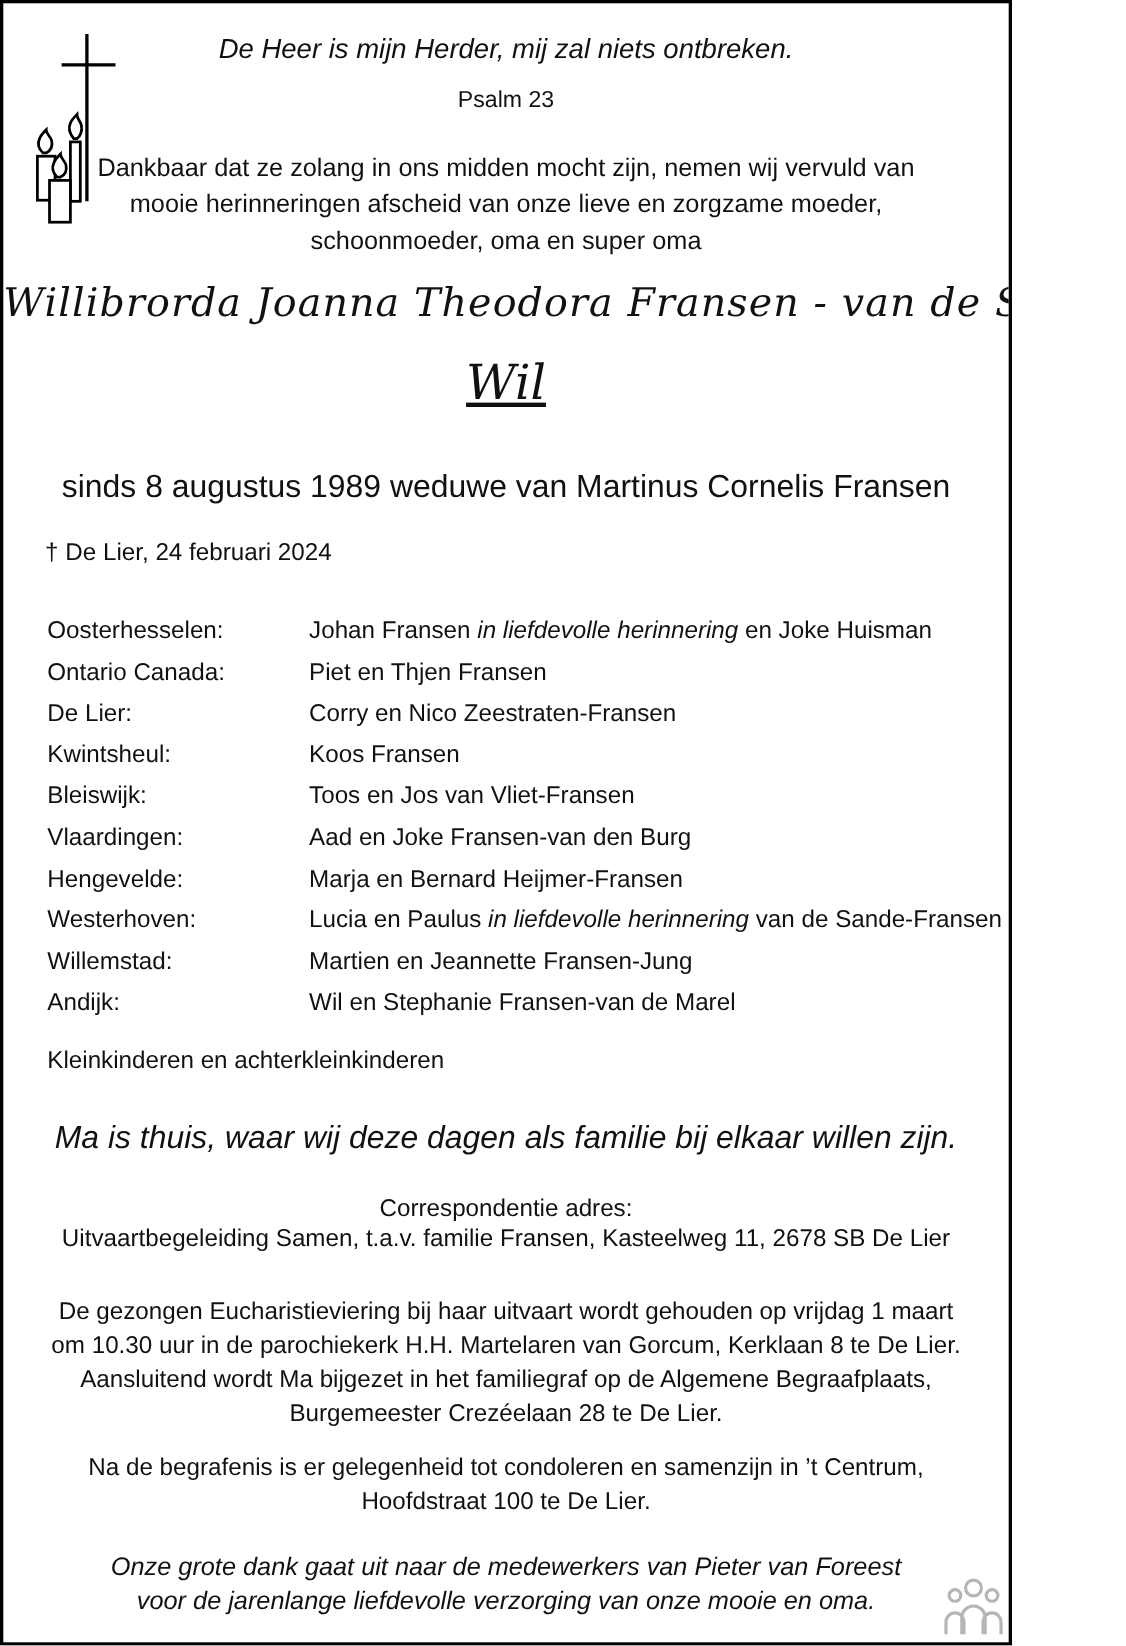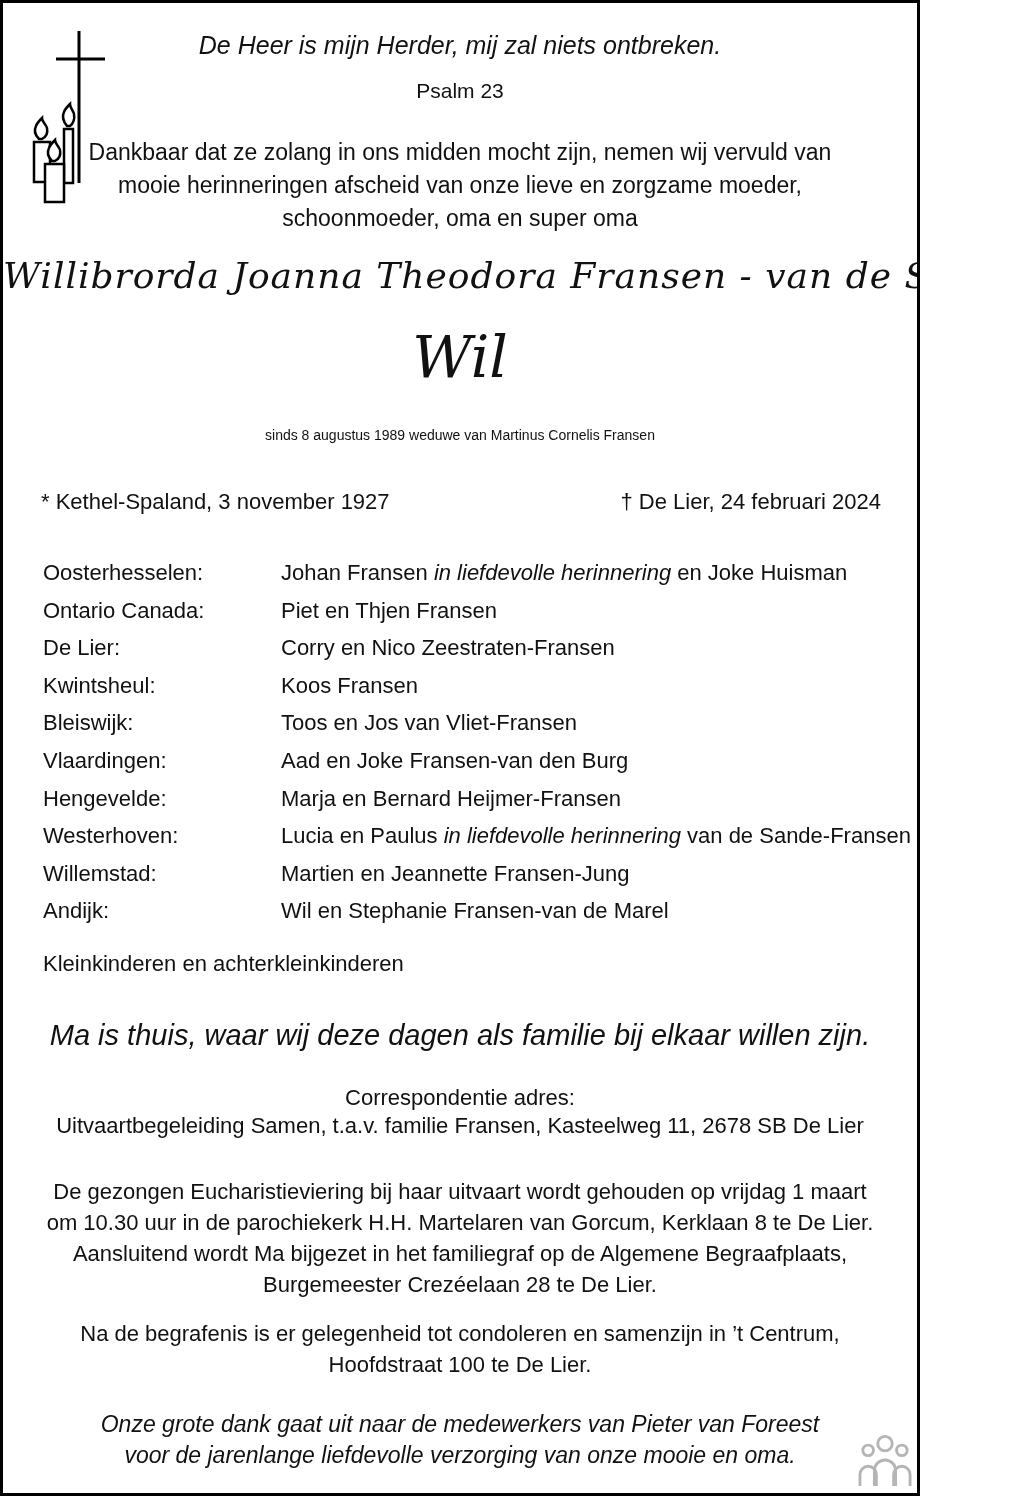--- a/index.html
+++ b/index.html
@@ -17,23 +17,23 @@
   }
   .abs { position: absolute; left: 0; right: 0; text-align: center; }
   .pre { white-space: pre-line; }
 
   .quote        { top: 28px;  font-size: 25px; font-style: italic; }
   .psalm        { top: 76px;  font-size: 21px; }
   .intro        { top: 133px; font-size: 23px; line-height: 33px; }
 
   .script       { font-family: "DejaVu Serif", serif; font-style: italic; }
   .full-name    { top: 252px; font-size: 36px; white-space: nowrap; letter-spacing: 1px; }
-  .nickname     { top: 320px; font-size: 58px; }
+  .nickname     { top: 320px; font-size: 44px; text-decoration: underline; }
 
-  .widow-line   { top: 424px; font-size: 14px; }
+  .widow-line   { top: 424px; font-size: 29px; }
 
   .dates-row    { top: 486px; left: 38px; right: 36px;
                   display: flex; justify-content: space-between;
                   font-size: 22px; }
 
   .family       { position: absolute; top: 551px; left: 40px; right: 30px; font-size: 22px; }
   .fam-row      { line-height: 37.6px; white-space: nowrap; }
   .fam-place    { display: inline-block; width: 238px; }
   .it           { font-style: italic; }
 
@@ -80,21 +80,20 @@
   <div class="abs intro pre">Dankbaar dat ze zolang in ons midden mocht zijn, nemen wij vervuld van
 mooie herinneringen afscheid van onze lieve en zorgzame moeder,
 schoonmoeder, oma en super oma</div>
 
   <div class="abs full-name script">Willibrorda Joanna Theodora Fransen - van de Staaij</div>
   <div class="abs nickname script">Wil</div>
 
   <div class="abs widow-line">sinds 8 augustus 1989 weduwe van Martinus Cornelis Fransen</div>
 
   <div class="abs dates-row">
-    <span>* Kethel-Spaland, 3 november 1927</span>
     <span>† De Lier, 24 februari 2024</span>
   </div>
 
   <div class="family" id="family-list">
       <div class="fam-row"><span class="fam-place">Oosterhesselen:</span><span><span>Johan Fransen </span><span class="it">in liefdevolle herinnering</span><span> en Joke Huisman</span></span></div>
       <div class="fam-row"><span class="fam-place">Ontario Canada:</span><span><span>Piet en Thjen Fransen</span></span></div>
       <div class="fam-row"><span class="fam-place">De Lier:</span><span><span>Corry en Nico Zeestraten-Fransen</span></span></div>
       <div class="fam-row"><span class="fam-place">Kwintsheul:</span><span><span>Koos Fransen</span></span></div>
       <div class="fam-row"><span class="fam-place">Bleiswijk:</span><span><span>Toos en Jos van Vliet-Fransen</span></span></div>
       <div class="fam-row"><span class="fam-place">Vlaardingen:</span><span><span>Aad en Joke Fransen-van den Burg</span></span></div>

